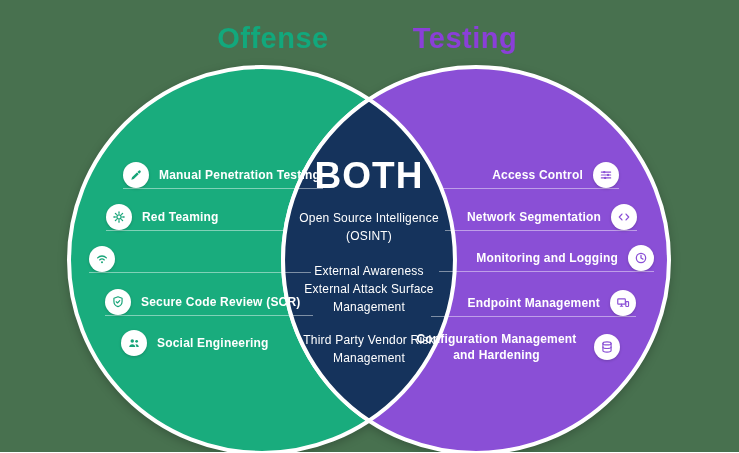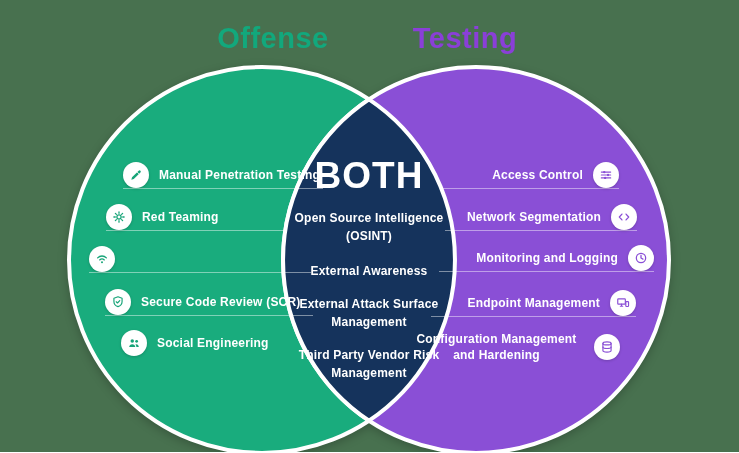--- a/index.html
+++ b/index.html
@@ -52,26 +52,26 @@
   .left-row .badge{color:#17A478;}
   .right-row .badge{color:#8A4FD6;}
   .badge svg{display:block;}
 
   .center-block{
     position:absolute;left:277px;top:157px;width:184px;
     text-align:center;color:#fff;
   }
   .both-title{font-size:37px;font-weight:800;letter-spacing:1px;line-height:1.05;}
   .center-item{
-    font-size:12px;font-weight:700;line-height:1.5;letter-spacing:.2px;
+    font-size:12px;font-weight:400;line-height:1.5;letter-spacing:.2px;
     margin:0 auto;max-width:172px;
   }
   .ci1{margin-top:13px;}
   .ci2{margin-top:17px;}
-  .ci3{margin-top:15px;}
+  .ci3{}
   .ci4{margin-top:15px;}
 </style>
 </head>
 <body>
 
 <div class="stage">
 
   <svg class="venn" width="739" height="453" viewBox="0 0 739 453">
     <g class="venn-shape">
       <circle cx="262" cy="260" r="193" fill="#19AC7D" stroke="#FFFFFF" stroke-width="4"></circle>

